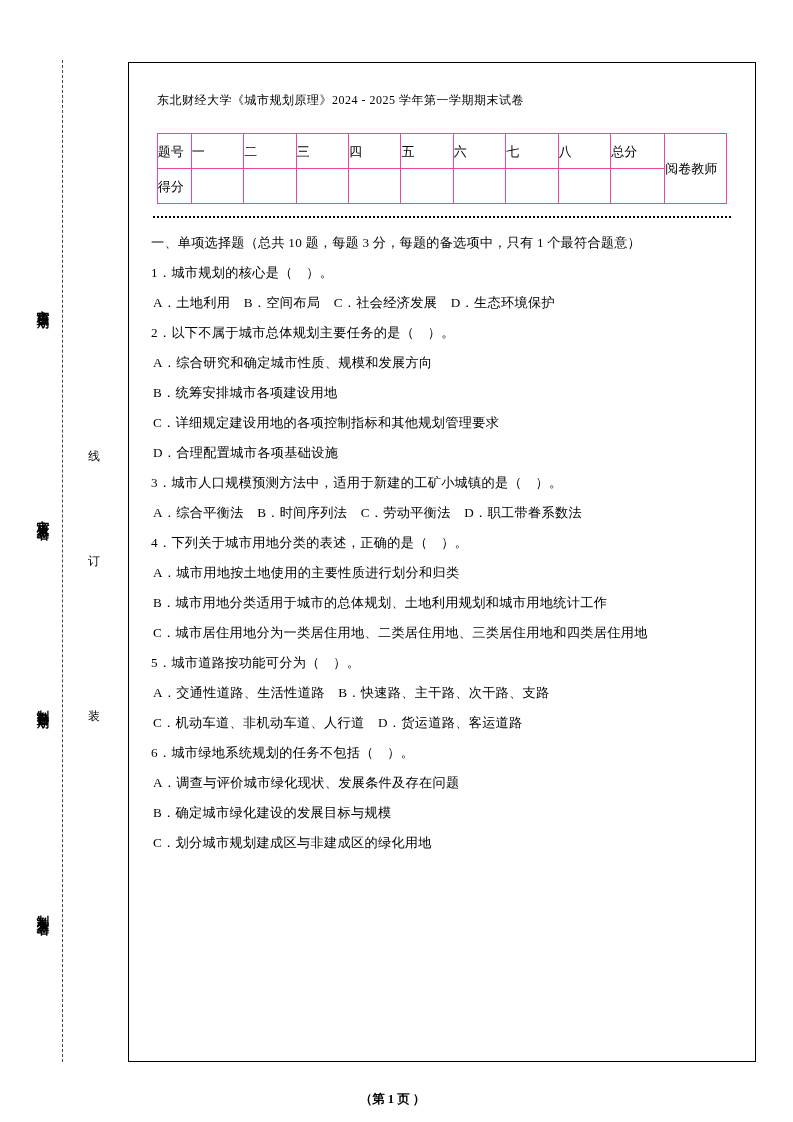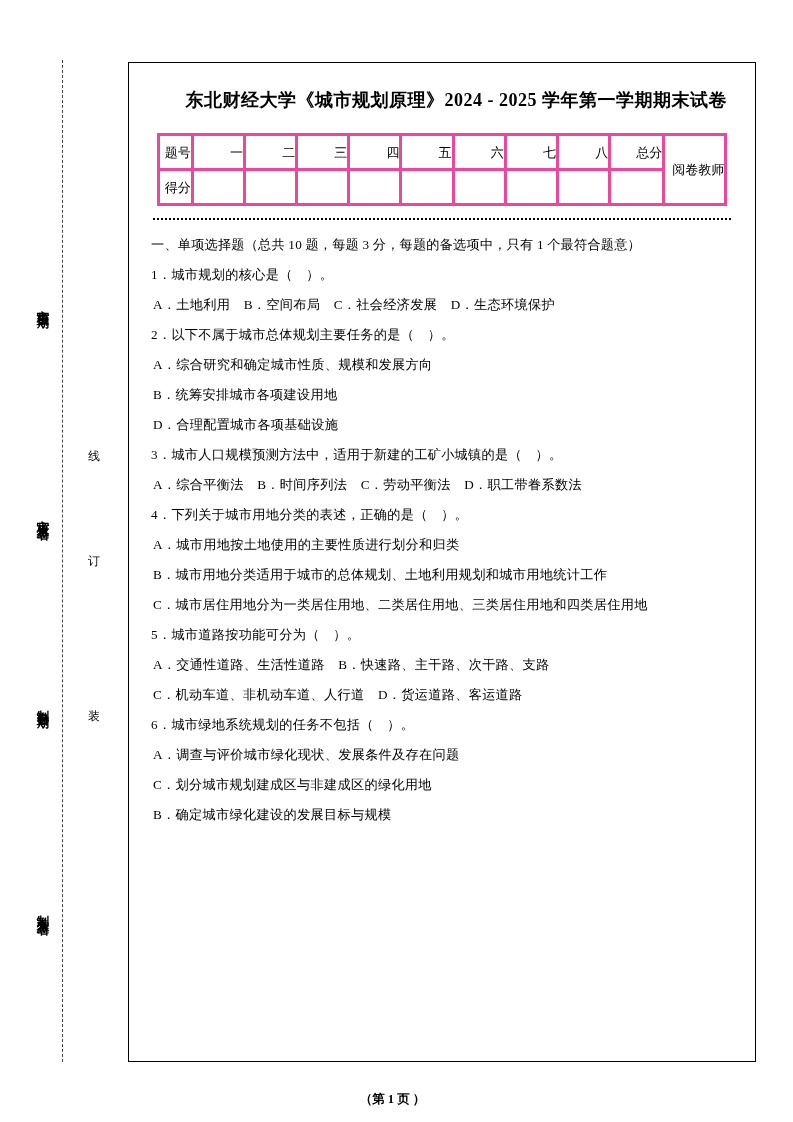--- a/index.html
+++ b/index.html
@@ -62,24 +62,24 @@
     position: absolute;
     left: 128px;
     top: 62px;
     width: 628px;
     height: 1000px;
     border: 1.6px solid #000;
     padding: 18px 22px 10px 22px;
   }
 
   .doc-title {
-    font-size: 18px;
-    font-weight: bold;
+    font-size: 12px;
+    font-weight: normal;
     line-height: 34px;
-    text-align: right;
+    text-align: left;
     letter-spacing: 0.5px;
     padding: 2px 6px 0 6px;
   }
 
   .info-line {
     margin-top: 16px;
     font-size: 13px;
     display: flex;
     justify-content: center;
     align-items: flex-end;
@@ -98,22 +98,22 @@
   .b4 { width: 92px; }
 
   
   table.score-table {
     margin: 16px auto 0 auto;
     border-collapse: collapse;
     width: 98%;
     table-layout: fixed;
   }
   table.score-table td {
-    border: 3px solid #ec4899;
-    text-align: right;
+    border: 1px solid #ec4899;
+    text-align: left;
     font-size: 13px;
     height: 35px;
     line-height: 17px;
     padding: 0;
   }
   td.head-cell { width: 34px; font-size: 12.5px; line-height: 16px; }
   td.total-cell { width: 54px; }
   td.teacher-cell { width: 62px; font-size: 12.5px; line-height: 16px; }
 
   .dotted-sep {
@@ -205,34 +205,35 @@
 
   <div class="content">
     <div class="q-section-title">一、单项选择题（总共 10 题，每题 3 分，每题的备选项中，只有 1 个最符合题意）</div>
 
     <div class="q-line">1．城市规划的核心是（　）。</div>
     <div class="q-line opts">A．土地利用　B．空间布局　C．社会经济发展　D．生态环境保护</div>
 
     <div class="q-line">2．以下不属于城市总体规划主要任务的是（　）。</div>
     <div class="q-line opts">A．综合研究和确定城市性质、规模和发展方向</div>
     <div class="q-line opts">B．统筹安排城市各项建设用地</div>
+    <div class="q-line opts">C．详细规定建设用地的各项控制指标和其他规划管理要求</div>
     <div class="q-line opts">D．合理配置城市各项基础设施</div>
 
     <div class="q-line">3．城市人口规模预测方法中，适用于新建的工矿小城镇的是（　）。</div>
     <div class="q-line opts">A．综合平衡法　B．时间序列法　C．劳动平衡法　D．职工带眷系数法</div>
 
     <div class="q-line">4．下列关于城市用地分类的表述，正确的是（　）。</div>
     <div class="q-line opts">A．城市用地按土地使用的主要性质进行划分和归类</div>
     <div class="q-line opts">B．城市用地分类适用于城市的总体规划、土地利用规划和城市用地统计工作</div>
     <div class="q-line opts">C．城市居住用地分为一类居住用地、二类居住用地、三类居住用地和四类居住用地</div>
 
     <div class="q-line">5．城市道路按功能可分为（　）。</div>
     <div class="q-line opts">A．交通性道路、生活性道路　B．快速路、主干路、次干路、支路</div>
     <div class="q-line opts">C．机动车道、非机动车道、人行道　D．货运道路、客运道路</div>
 
     <div class="q-line">6．城市绿地系统规划的任务不包括（　）。</div>
     <div class="q-line opts">A．调查与评价城市绿化现状、发展条件及存在问题</div>
+    <div class="q-line opts">B．确定城市绿化建设的发展目标与规模</div>
     <div class="q-line opts">C．划分城市规划建成区与非建成区的绿化用地</div>
-    <div class="q-line opts">B．确定城市绿化建设的发展目标与规模</div>
   </div>
 </div>
 
 <div class="footer">（第 1 页 ）</div>
 
 </body></html>

